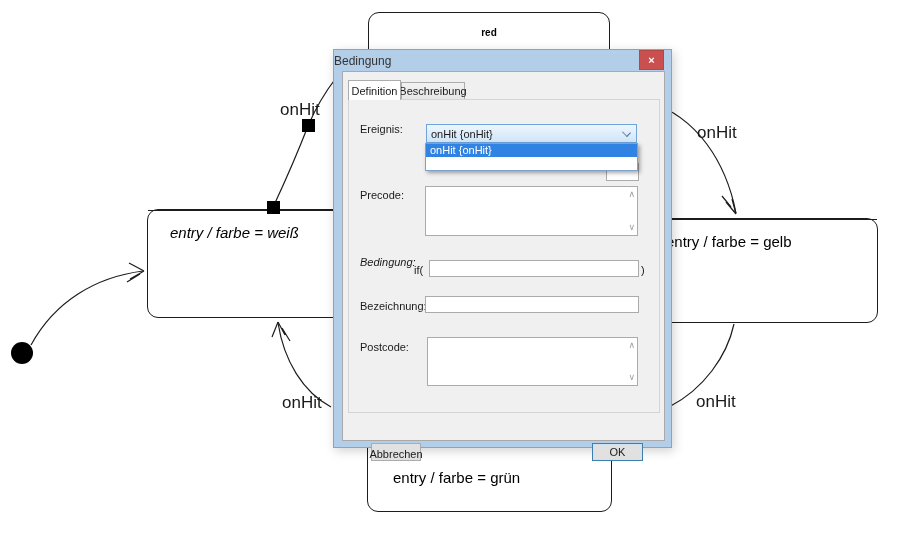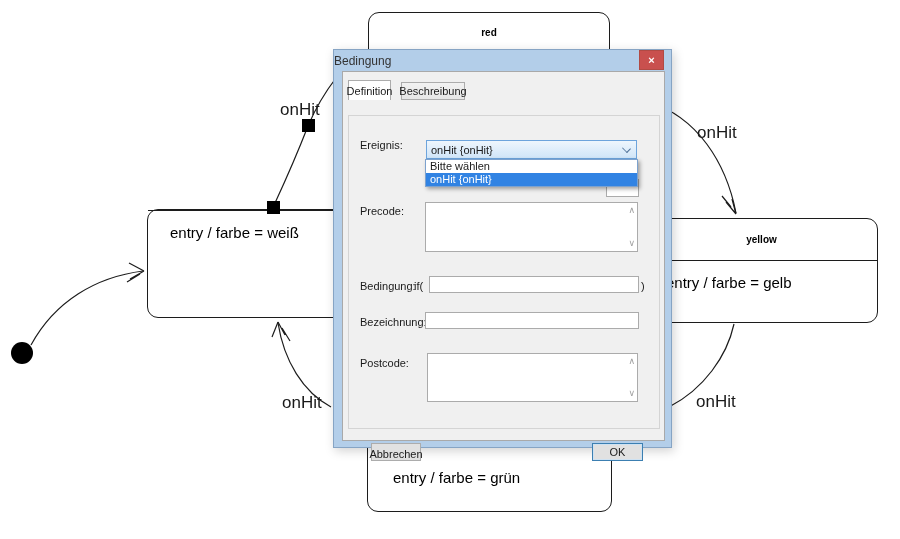--- a/index.html
+++ b/index.html
@@ -11,21 +11,21 @@
 
   .state { position:absolute; background:#fff; border:1px solid #1c1c1c; border-radius:11px; z-index:2; }
   .state-title { font-size:10px; font-weight:bold; color:#000; text-align:center; display:flex; align-items:center; justify-content:center; }
   .state-divider { border-top:1px solid #1c1c1c; }
   .state-body { font-size:15px; color:#000; }
 
   #state-red    { left:368px; top:12px;  width:242px; height:110px; }
   #state-red .state-title { height:38px; }
   #state-white  { left:147px; top:209px; width:230px; height:109px; }
   #state-white .state-title { height:42px; }
-  #state-white .state-body { padding:13px 0 0 22px; }
+  #state-white .state-body { padding:13px 0 0 22px;font-style:italic; }
   #state-yellow { left:645px; top:218px; width:233px; height:105px; }
   #state-yellow .state-title { height:41px; }
   #state-yellow .state-body { padding:13px 0 0 20px; }
   #state-green  { left:367px; top:430px; width:245px; height:82px; }
   #state-green .state-body { padding:38px 0 0 25px; }
 
   .trans-label { position:absolute; font-size:17px; color:#1a1a1a; z-index:4; }
   #onhit-tl { left:280px; top:100px; }
   #onhit-tr { left:697px; top:123px; }
   #onhit-br { left:696px; top:392px; }
@@ -43,27 +43,27 @@
               display:flex; align-items:center; justify-content:flex-start;
               font-size:12px; color:#333; }
   #close-btn { position:absolute; right:7px; top:0; width:25px; height:20px;
                background:#c9504e; border:1px solid #b14a44; color:#fff;
                display:flex; align-items:center; justify-content:center;
                font-size:11px; font-weight:bold; cursor:pointer; }
   #dlg-content { position:absolute; left:8px; top:21px; width:323px; height:370px;
                  background:#f0f0f0; border:1px solid #a9a9a9; }
 
   .tab { position:absolute; font-size:11px; display:flex; align-items:center; justify-content:center; }
-  #tab-definition { left:5px; top:8px; width:43px; height:20px; background:#fff;
+  #tab-definition { left:5px; top:8px; width:53px; height:20px; background:#fff;
                     border:1px solid #acacac; border-bottom:none; z-index:3; }
   #tab-beschreibung { left:58px; top:10px; width:64px; height:18px;
                       background:linear-gradient(#f2f2f2,#e6e6e6);
                       border:1px solid #acacac; z-index:1; }
   #tabpage { position:absolute; left:5px; top:27px; width:312px; height:314px;
-             background:#f0f0f0; border:1px solid #d4d4d4; z-index:2;margin-top:16px; }
+             background:#f0f0f0; border:1px solid #d4d4d4; z-index:2; }
 
   .fld-label { position:absolute; font-size:11px; color:#1a1a1a; white-space:nowrap; }
   .txt-input { position:absolute; background:#fff; border:1px solid #ababab; font-size:11px; padding:1px 3px; font-family:"Liberation Sans", sans-serif; }
   .txt-area  { position:absolute; background:#fff; border:1px solid #ababab; }
   .scroll-arrow { position:absolute; right:2px; font-size:9px; color:#a0a0a0; line-height:9px; }
 
   
   #combo { position:absolute; left:77px; top:24px; width:211px; height:19px;
            border:1px solid #6da4dc; background:linear-gradient(#eef6fd,#d0e5f8);
            display:flex; align-items:center; padding-left:4px; cursor:pointer; }
@@ -75,21 +75,21 @@
                 box-shadow:2px 2px 4px rgba(0,0,0,0.35); }
   .combo-item { height:13px; line-height:13px; padding-left:4px; font-size:11px; cursor:pointer; }
   .combo-item.selected { background:#3183e3; color:#fff; }
 
   
   #lbl-ereignis   { left:11px; top:23px; }
   #lbl-prio       { left:11px; top:68px; font-size:10.5px; }
   #inp-prio       { left:257px; top:63px; width:33px; height:18px; z-index:5; }
   #lbl-precode    { left:11px; top:89px; }
   #ta-precode     { left:76px; top:86px; width:213px; height:50px; }
-  #lbl-bedingung  { left:11px; top:164px; }
+  #lbl-bedingung  { left:11px; top:156px;font-style:italic; }
   #lbl-if         { left:65px; top:164px; }
   #inp-bedingung  { left:80px; top:160px; width:210px; height:17px; }
   #lbl-close-par  { left:292px; top:164px; }
   #lbl-bezeichnung{ left:11px; top:200px; }
   #inp-bezeichnung{ left:76px; top:196px; width:214px; height:17px; }
   #lbl-postcode   { left:11px; top:241px; }
   #ta-postcode    { left:78px; top:237px; width:211px; height:49px; }
 
   .dlg-btn { position:absolute; font-size:11px; background:#e1e1e1; border:1px solid #acacac;
              display:flex; align-items:center; justify-content:center; cursor:pointer; }
@@ -123,21 +123,20 @@
 <div class="state" id="state-red">
   <div class="state-title">red</div>
 </div>
 
 <div class="state" id="state-white">
   <div class="state-divider"></div>
   <div class="state-body">entry / farbe = weiß</div>
 </div>
 
 <div class="state" id="state-yellow">
-  <div class="state-title">yellow</div>
   <div class="state-divider"></div>
   <div class="state-body">entry / farbe = gelb</div>
 </div>
 
 <div class="state" id="state-green">
   <div class="state-body">entry / farbe = grün</div>
 </div>
 
 <span class="trans-label" id="onhit-tl">onHit</span>
 <span class="trans-label" id="onhit-tr">onHit</span>
@@ -164,21 +163,20 @@
     </div>
 
     <div id="tabpage">
 
       <span class="fld-label" id="lbl-ereignis">Ereignis:</span>
       <div id="combo">
         <span>onHit {onHit}</span>
         <i id="combo-chevron"></i>
       </div>
       <div id="combo-list">
-        <div class="combo-item">Bitte wählen</div>
         <div class="combo-item selected">onHit {onHit}</div>
       </div>
 
       <input class="txt-input" id="inp-prio" value="" style="">
 
       <span class="fld-label" id="lbl-precode">Precode:</span>
       <div class="txt-area" id="ta-precode">
         <span class="scroll-arrow" style="top:3px;">∧</span>
         <span class="scroll-arrow" style="bottom:3px;">∨</span>
       </div>

